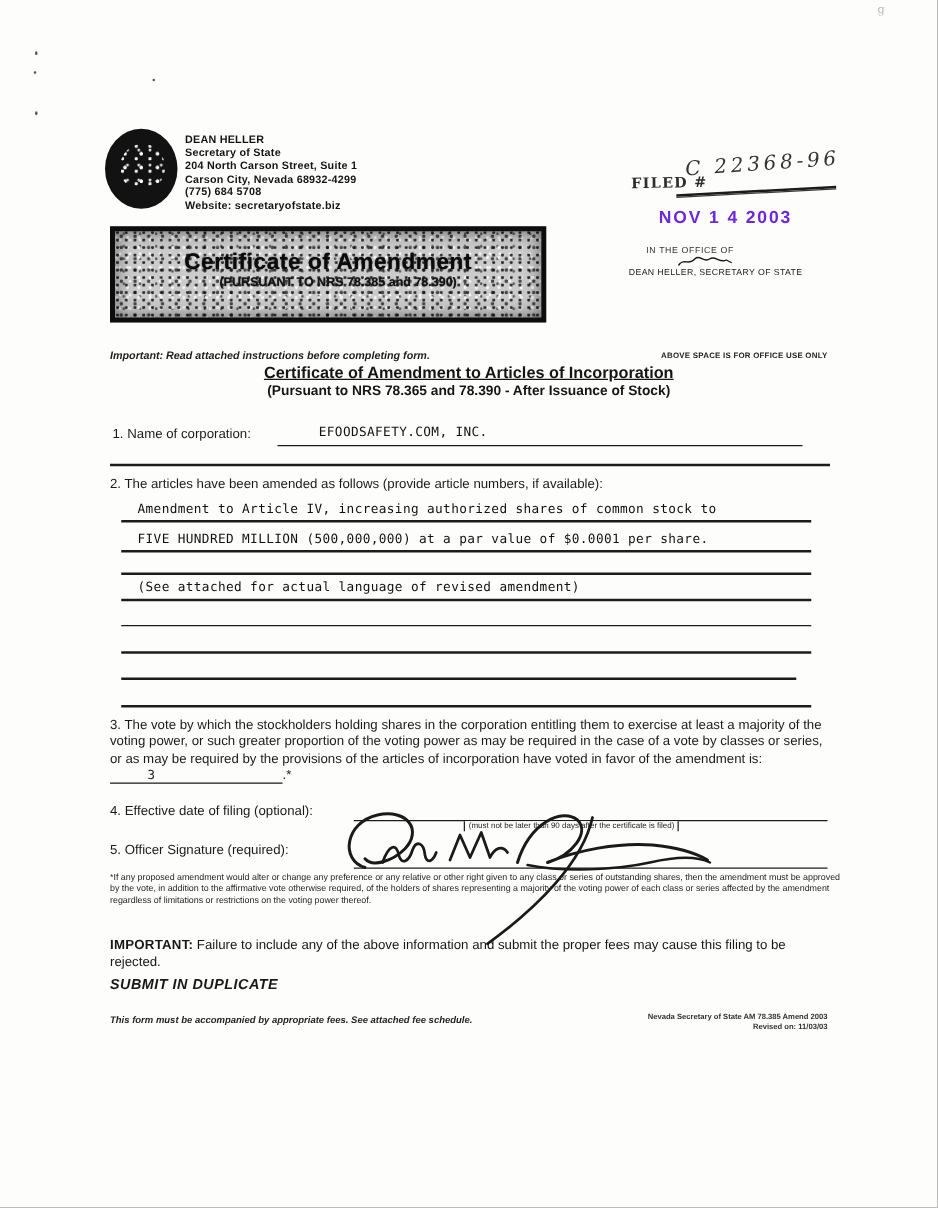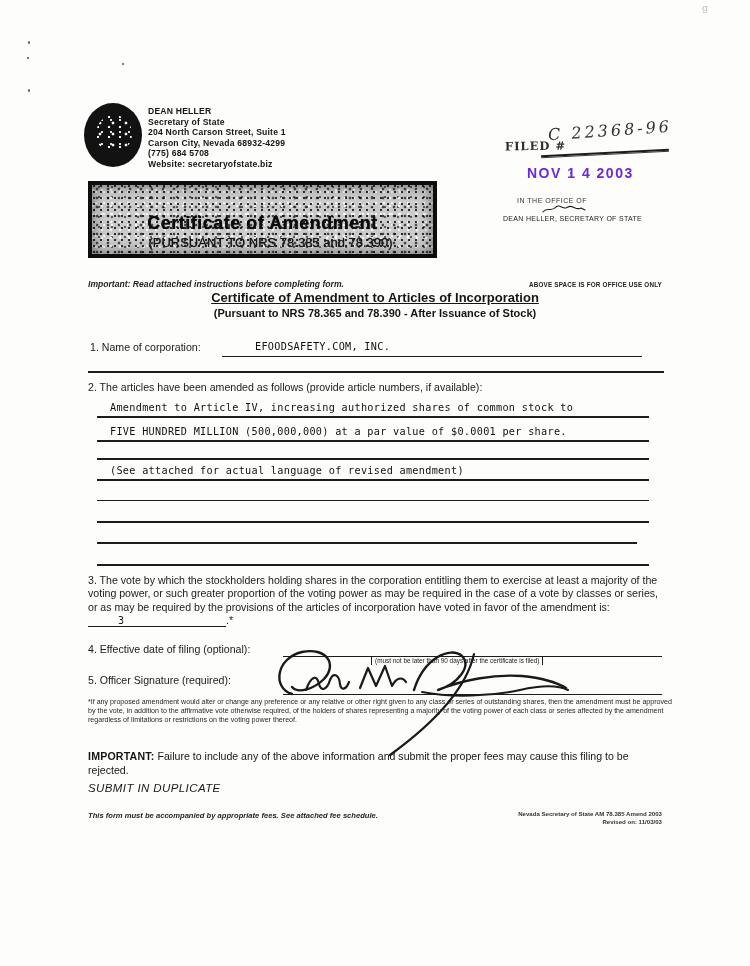--- a/index.html
+++ b/index.html
@@ -44,24 +44,24 @@
     border:4px solid #0d0d0d;
     background-color:#cbcbcb;
     background-image:
       radial-gradient(circle at 2px 1px, rgba(15,15,15,.85) 0 .9px, transparent 1.5px),
       radial-gradient(circle at 5px 4px, rgba(25,25,25,.75) 0 1.1px, transparent 1.7px),
       radial-gradient(circle at 1px 5px, rgba(250,250,250,.9) 0 1px, transparent 1.5px),
       radial-gradient(circle at 7px 2px, rgba(40,40,40,.7) 0 .8px, transparent 1.3px),
       radial-gradient(circle at 4px 7px, rgba(255,255,255,.8) 0 .9px, transparent 1.4px);
     background-size:7px 6px, 11px 9px, 9px 8px, 13px 10px, 8px 11px;
     box-shadow:inset 0 0 14px rgba(10,10,10,.55);
-    text-align:center; padding-top:28px;
+    text-align:center; padding-top:14px;
   }
   .stamp-title { font-size:18px; font-weight:bold; color:#0b0b0b; letter-spacing:.5px; text-shadow:0 0 1px #222; }
-  .stamp-subtitle { font-size:13px; font-weight:normal; color:#141414; margin-top:1px; text-shadow:0 0 1px #333;margin-left:16px; }
+  .stamp-subtitle { font-size:10px; font-weight:bold; color:#141414; margin-top:1px; text-shadow:0 0 1px #333;margin-left:16px; }
 
   .important-note { left:88px; top:279px; font-size:8.6px; font-weight:bold; font-style:italic; color:#1e1e1e; }
   .office-use-note { left:470px; top:281px; width:192px; text-align:right; font-size:6.3px; font-weight:bold; letter-spacing:.2px; color:#222; }
 
   .title-block { left:88px; top:290px; width:574px; text-align:center; font-weight:bold; color:#151515; }
   .title-l1 { font-size:13px; text-decoration:underline; }
   .title-l2 { font-size:11.3px; text-decoration:underline; margin-top:2px; }
   .title-l3 { font-size:11px; margin-top:2px; }
 
   .lbl { font-size:10.6px; color:#1a1a1a; }
@@ -71,21 +71,21 @@
   .rule.thin { border-top-width:1.5px; }
 
   .item3-para { left:88px; top:574px; width:582px; font-size:10.6px; line-height:13.4px; color:#1a1a1a; }
   .fill3 { display:inline-block; width:138px; border-bottom:1.6px solid #1a1a1a; text-indent:30px; font-family:"DejaVu Sans Mono",monospace; font-size:10px; line-height:11px; }
 
   .item4-note { left:371px; top:657px; font-size:6.4px; color:#222; border-left:1.2px solid #222; border-right:1.2px solid #222; padding:0 3px 1px 3px; background:#fdfdfc; white-space:nowrap; }
 
   .footnote { left:88px; top:698px; width:584px; font-size:7.1px; line-height:9.2px; color:#1f1f1f; }
   .important-para { left:88px; top:750px; width:584px; font-size:10.6px; line-height:13.5px; color:#161616; }
   .important-para b { letter-spacing:.2px; }
-  .submit-note { left:88px; top:782px; font-size:11.5px; font-weight:normal; font-style:italic; letter-spacing:.4px; color:#181818; }
+  .submit-note { left:88px; top:782px; font-size:11.5px; font-weight:bold; font-style:italic; letter-spacing:.4px; color:#181818; }
   .fees-note { left:88px; top:811px; font-size:7.6px; font-weight:bold; font-style:italic; color:#1f1f1f; }
   .form-id { left:478px; top:810px; width:184px; text-align:right; font-size:6.1px; font-weight:bold; line-height:7.6px; color:#333; }
 
   svg { position:absolute; overflow:visible; }
   .ink { stroke:#1a1a1a; fill:none; stroke-linecap:round; stroke-linejoin:round; }
 </style>
 </head>
 <body>
 
 <div class="page">

